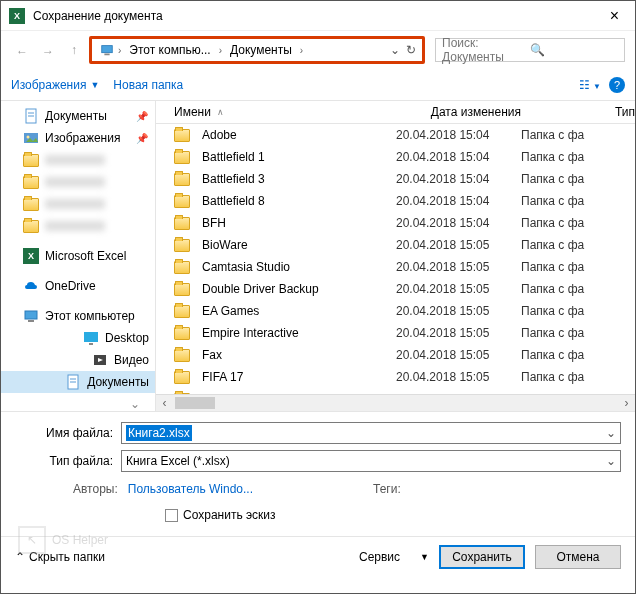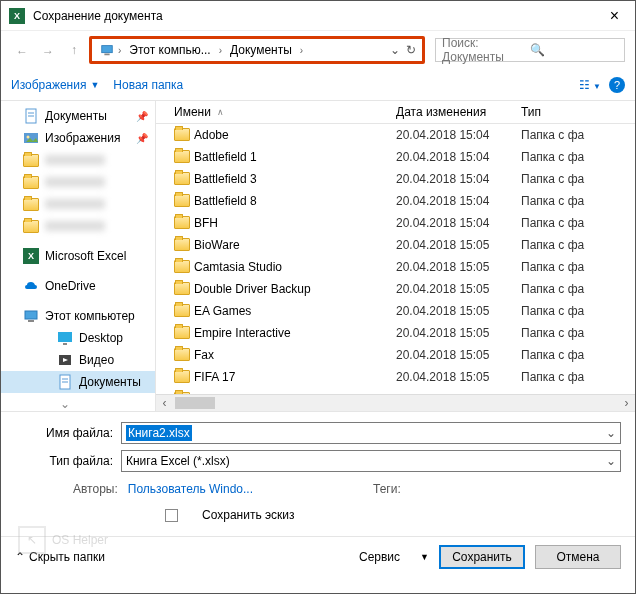--- a/index.html
+++ b/index.html
@@ -18,50 +18,50 @@
 .bc-controls { display: flex; align-items: center; gap: 6px; color: #555; padding-right: 2px; }
 .search { width: 190px; height: 24px; border: 1px solid #ccc; display: flex; align-items: center; padding: 0 6px; color: #777; margin-left: 6px; }
 .search span { flex: 1; }
 .toolbar { height: 32px; display: flex; align-items: center; padding: 0 10px; gap: 14px; border-bottom: 1px solid #e5e5e5; }
 .toolbar .tb-item { color: #0066cc; display: flex; align-items: center; gap: 4px; }
 .toolbar .spacer { flex: 1; }
 .toolbar .view-icons { display: flex; gap: 8px; color: #0066cc; align-items: center; }
 .main { display: flex; height: 310px; }
 .sidebar { width: 155px; border-right: 1px solid #e5e5e5; overflow-y: auto; padding: 4px 0; }
 .sb-item { display: flex; align-items: center; gap: 6px; padding: 3px 6px 3px 22px; font-size: 11px; }
-.sb-item.indent { padding-left: 56px; }
+.sb-item.indent { padding-left: 20px; justify-content: flex-end; }
 .sb-item .sb-icon { width: 16px; height: 16px; display:flex; align-items:center; justify-content:center; }
 .sb-item.selected { background: #cde6f7; }
 .sb-item .pin { margin-left: auto; color: #888; font-size: 10px; }
 .sb-item.blur .label { filter: blur(3px); background:#ddd; color:transparent; border-radius:2px; width:60px; height:10px; }
 .content { flex: 1; overflow: hidden; display: flex; flex-direction: column; }
-.columns { display: flex; border-bottom: 1px solid #e5e5e5; padding: 4px 0; font-size: 11px; }
+.columns { display: flex; border-bottom: 1px solid #e5e5e5; padding: 4px 0; font-size: 11px; text-align: right; }
 .col-name { width: 240px; padding-left: 18px; display:flex; align-items:center; gap:6px;}
 .col-date { width: 125px; }
 .col-type { flex: 1; }
 .rows { flex: 1; overflow-y: auto; }
 .row { display: flex; align-items: center; height: 22px; font-size: 11px; }
-.row .r-name { width: 240px; padding-left: 18px; display: flex; align-items: flex-start; gap: 4px; }
+.row .r-name { width: 240px; padding-left: 18px; display: flex; align-items: flex-end; gap: 12px; }
 .row .r-date { width: 125px; color: #333; }
 .row .r-type { flex: 1; color: #333; white-space: nowrap; overflow:hidden; }
 .folder-icon { width: 16px; height: 13px; background: linear-gradient(#ffe9a6,#f7ca4d); border: 1px solid #d9a520; border-radius: 1px; position:relative; }
 .folder-icon::before { content:''; position:absolute; top:-3px; left:0; width:6px; height:3px; background:#f7ca4d; border:1px solid #d9a520; border-bottom:none; border-radius:1px 1px 0 0; }
 .hscroll { height: 17px; background: #f0f0f0; border-top: 1px solid #ddd; display:flex; }
 .hscroll .thumb { width:40px; background:#ccc; margin:2px; }
 .hscroll .arrow { width:17px; display:flex;align-items:center;justify-content:center;color:#666; }
 .form { padding: 10px 14px 6px 14px; border-top: 1px solid #e5e5e5; }
 .form-row { display: flex; align-items: center; margin-bottom: 6px; }
 .form-row .lbl { width: 106px; text-align: right; padding-right: 8px; }
 .form-row .field { flex: 1; height: 22px; border: 1px solid #7a7a7a; background: #fff; display: flex; align-items: center; padding: 0 4px; }
 .form-row .field .dd { margin-left: auto; color: #555; }
 .meta-row { display: flex; padding: 4px 0 4px 58px; gap: 10px; align-items:center; font-size:11px;text-align:center; }
 .meta-row .mlbl { color: #555; }
 .meta-row .mval { color: #0066cc; }
 .meta-row .gap { width: 100px; }
-.check-row { padding: 8px 0 8px 150px; display:flex; align-items:center; gap:24px; }
+.check-row { padding: 8px 0 8px 150px; display:flex; align-items:center; gap:5px; }
 .check-row .cb { width:13px; height:13px; border:1px solid #888; }
 .bottom { display: flex; align-items: center; padding: 8px 14px; gap: 10px; border-top: 1px solid #e5e5e5; }
 .bottom .hide { display:flex; align-items:center; gap:4px; }
 .bottom .spacer { flex: 1; }
 .bottom .tb-item { display:flex; align-items:center; gap:20px; }
 .btn { min-width: 86px; height: 24px; border: 1px solid #aaa; background: #e1e1e1; display: flex; align-items: center; justify-content: center; }
 .btn.primary { border: 2px solid #0078d7; }
 .watermark { position: absolute; left: 18px; bottom: 40px; opacity: 0.3; display:flex; align-items:center; gap:6px; font-size:18px; color:#888; pointer-events:none; }
 .watermark .wm-icon { width:28px;height:28px;border:2px solid #bbb; display:flex;align-items:center;justify-content:center; }
 svg { display:block; }

